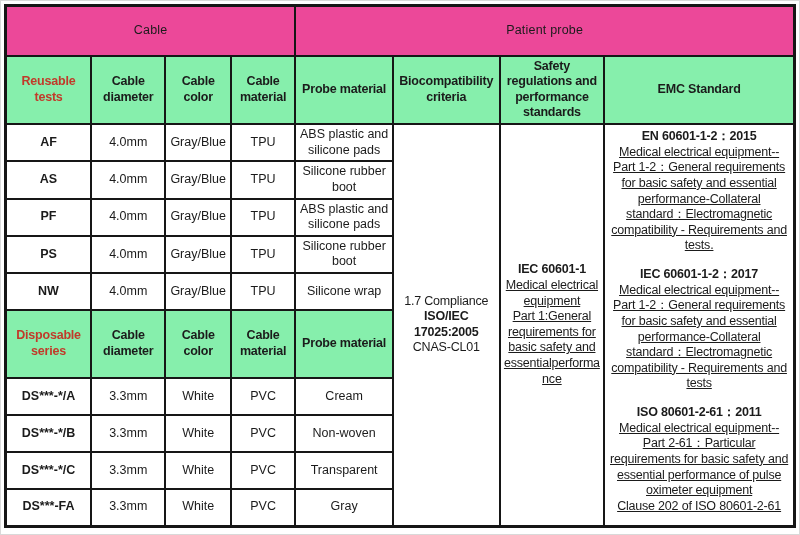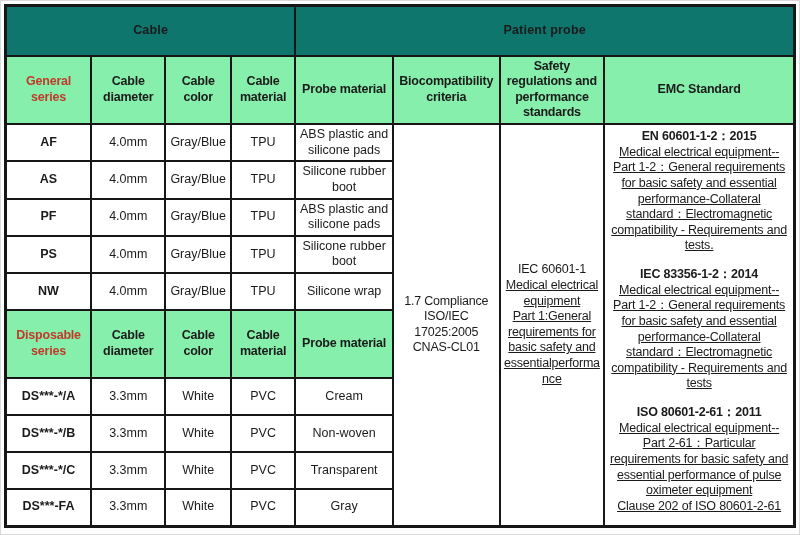--- a/index.html
+++ b/index.html
@@ -19,34 +19,34 @@
     border: 2px solid #161616;
     text-align: center; vertical-align: middle;
     font-size: 12.5px; line-height: 1.25;
     padding: 2px 3px;
     overflow: hidden;
   }
   tr.r-group { height: 50px; }
   tr.r-sub   { height: 68px; }
   tr.r-data  { height: 37px; }
   td.group-cell {
-    background: #0f766e; font-weight: bold; font-size: 20px; letter-spacing: 0.2px;
+    background: #ec4899; font-weight: normal; font-size: 20px; letter-spacing: 0.2px;
   }
   td.sub-cell {
     background: #86efac; font-weight: bold; font-size: 12px; letter-spacing: -0.2px; line-height: 1.3;
   }
   td.sub-cell.red { color: #c13a2a; }
   td.series-cell { font-weight: bold; font-size: 13px; }
   td.bio-cell, td.safety-cell { font-size: 12px; letter-spacing: -0.2px; line-height: 1.3; }
   td.emc-cell {
     vertical-align: top; text-align: left;
     padding: 3px 4px 2px 6px;
     font-size: 12px; letter-spacing: -0.2px; line-height: 15.5px;
   }
-  .b { font-weight: normal; }
+  .b { font-weight: bold; }
   .pre { white-space: pre-line; text-decoration: underline; }
   .emc-block { margin-bottom: 13px; }
   .emc-block:last-child { margin-bottom: 6px; }
   .emc-title { font-weight: bold; font-size: 12.5px; }
 </style>
 </head>
 <body>
 
 <div class="page">
   <table class="spec">
@@ -61,21 +61,21 @@
         <col style="width:189px">
     </colgroup>
     <tbody>
 
       <tr class="r-group">
         <td colspan="4" class="group-cell">Cable</td>
         <td colspan="4" class="group-cell">Patient probe</td>
       </tr>
 
       <tr class="r-sub">
-        <td class="sub-cell red">General series</td>
+        <td class="sub-cell red">Reusable tests</td>
         <td class="sub-cell">Cable diameter</td>
         <td class="sub-cell">Cable color</td>
         <td class="sub-cell">Cable material</td>
         <td class="sub-cell">Probe material</td>
         <td class="sub-cell">Biocompatibility criteria</td>
         <td class="sub-cell">Safety regulations and performance standards</td>
         <td class="sub-cell">EMC Standard</td>
       </tr>
 
       <tr class="r-data">
@@ -105,21 +105,21 @@
             <div class="emc-title">EN 60601-1-2：2015</div>
             <div class="pre">Medical electrical equipment--
 Part 1-2：General requirements
 for basic safety and essential
 performance-Collateral
 standard：Electromagnetic
 compatibility - Requirements and
 tests.</div>
           </div>
           <div class="emc-block">
-            <div class="emc-title">IEC 83356-1-2：2014</div>
+            <div class="emc-title">IEC 60601-1-2：2017</div>
             <div class="pre">Medical electrical equipment--
 Part 1-2：General requirements
 for basic safety and essential
 performance-Collateral
 standard：Electromagnetic
 compatibility - Requirements and
 tests</div>
           </div>
           <div class="emc-block">
             <div class="emc-title">ISO 80601-2-61：2011</div>

